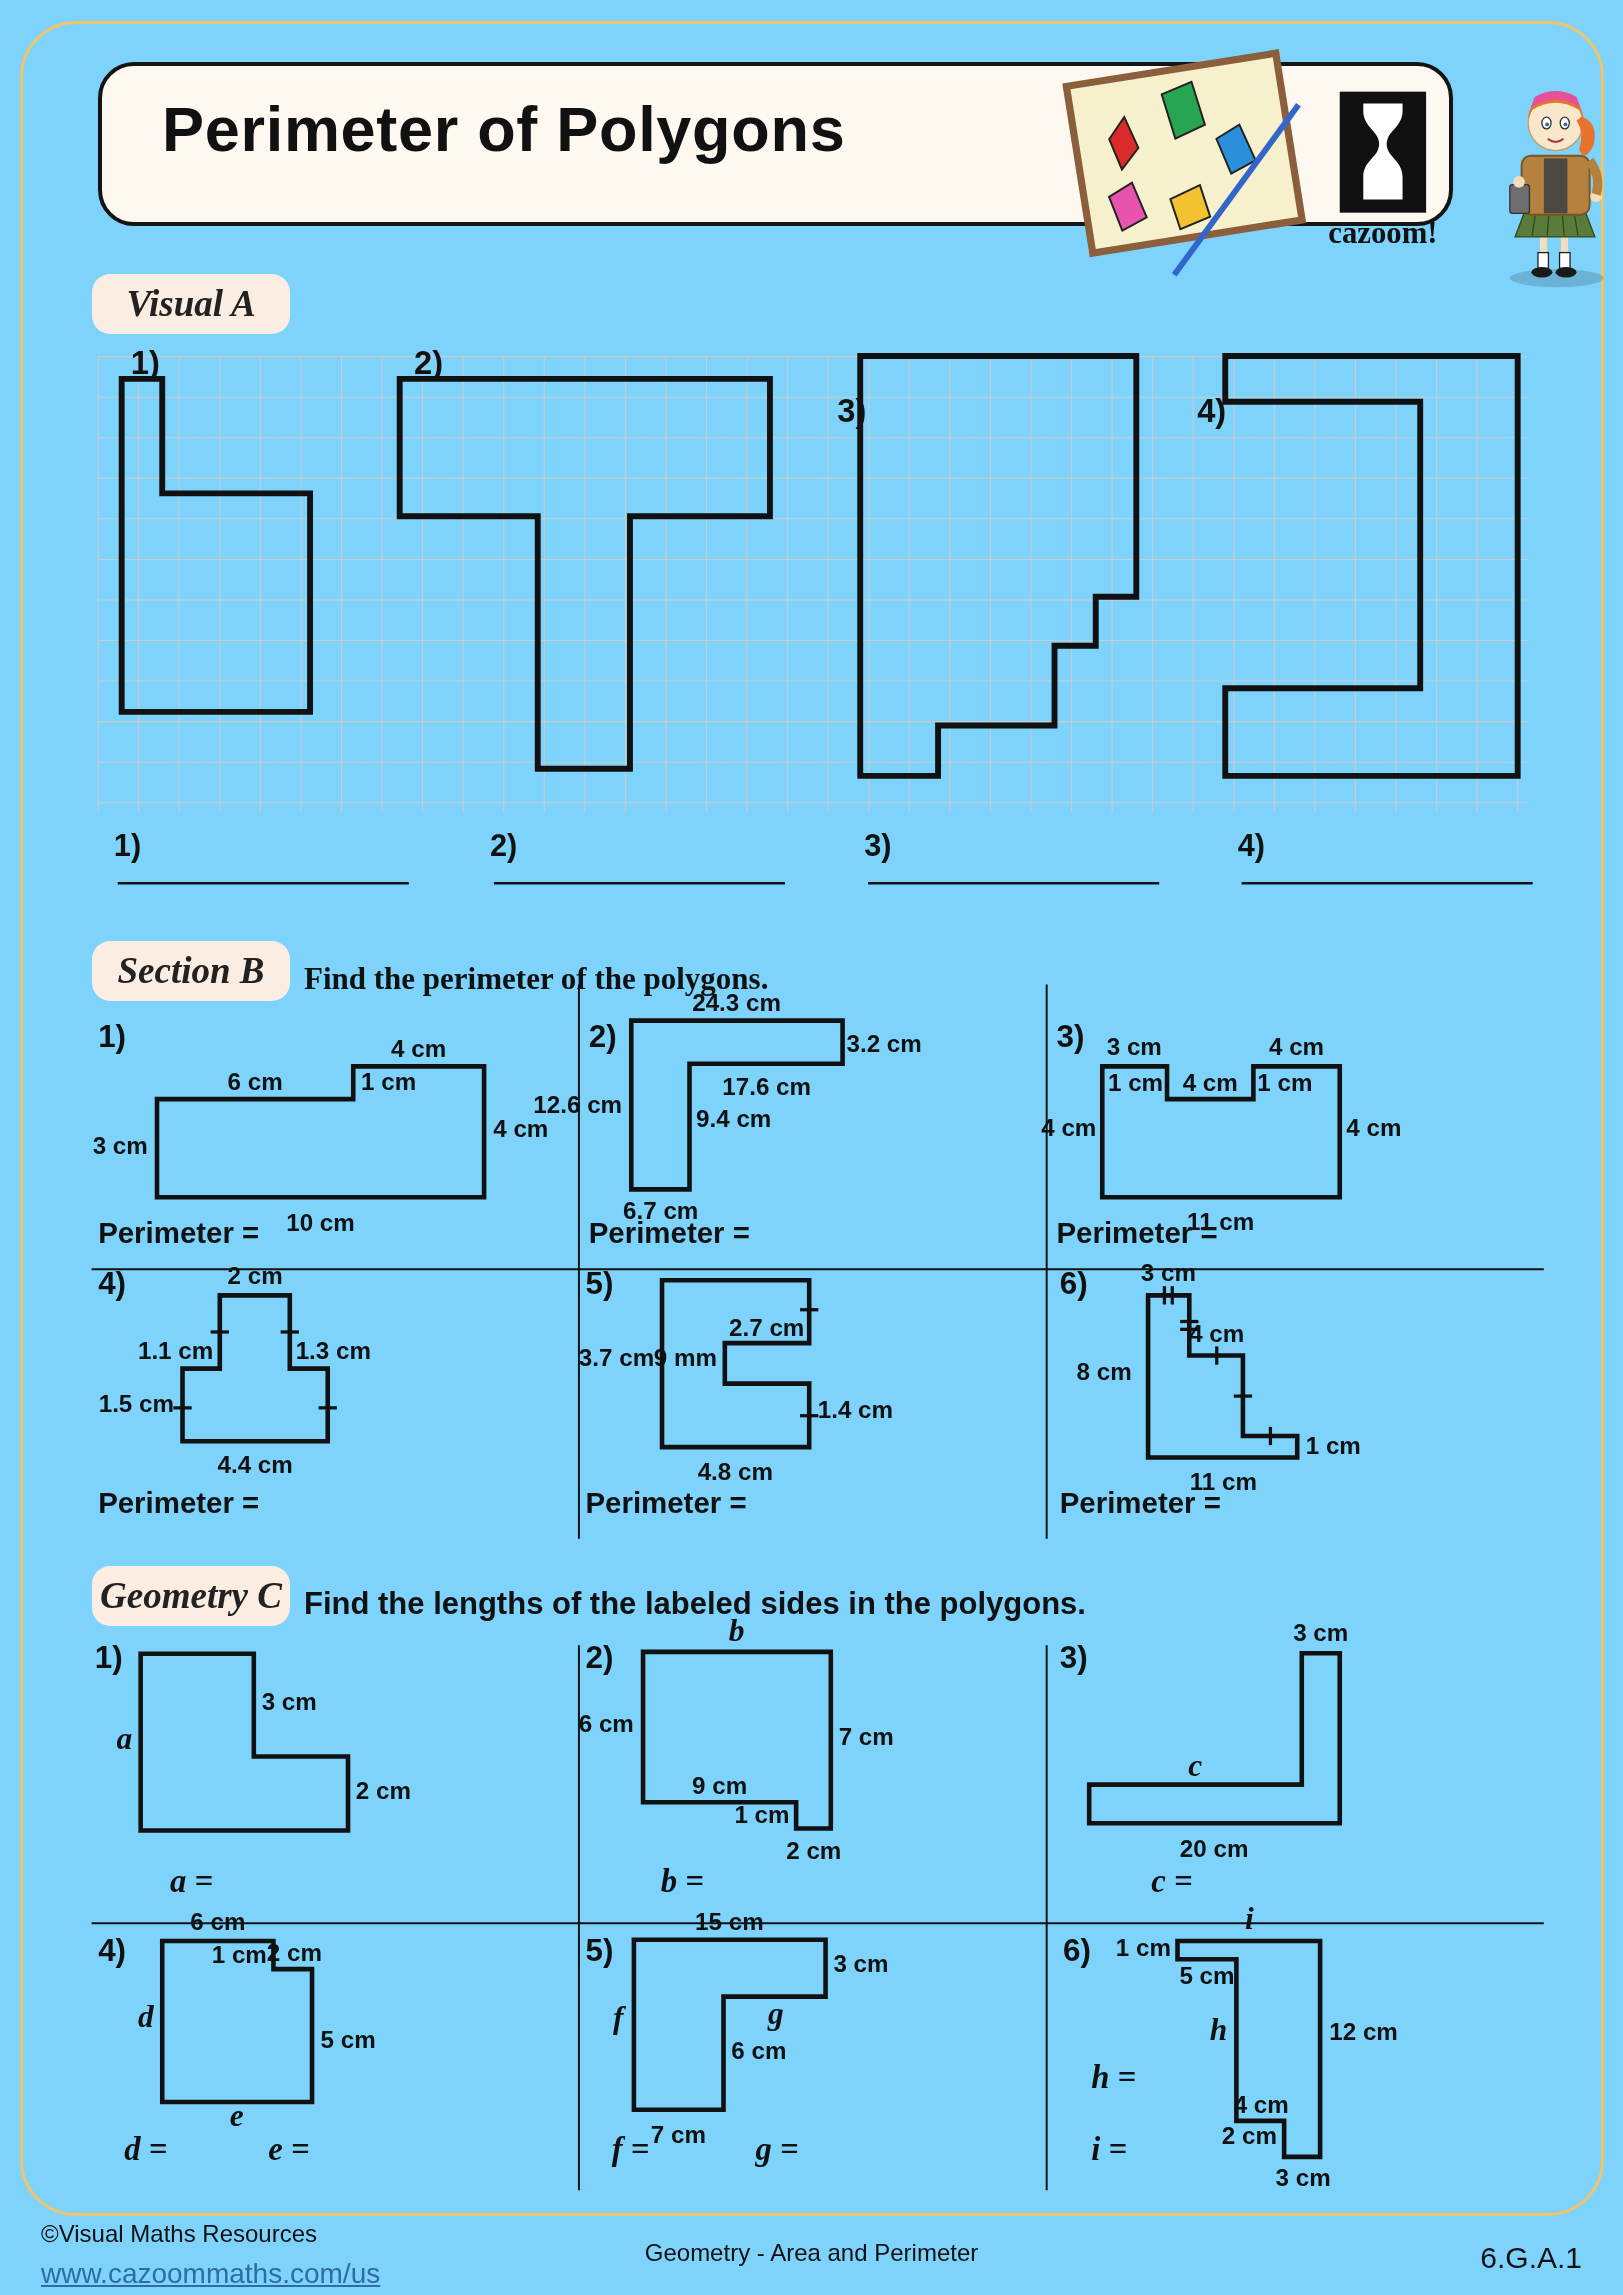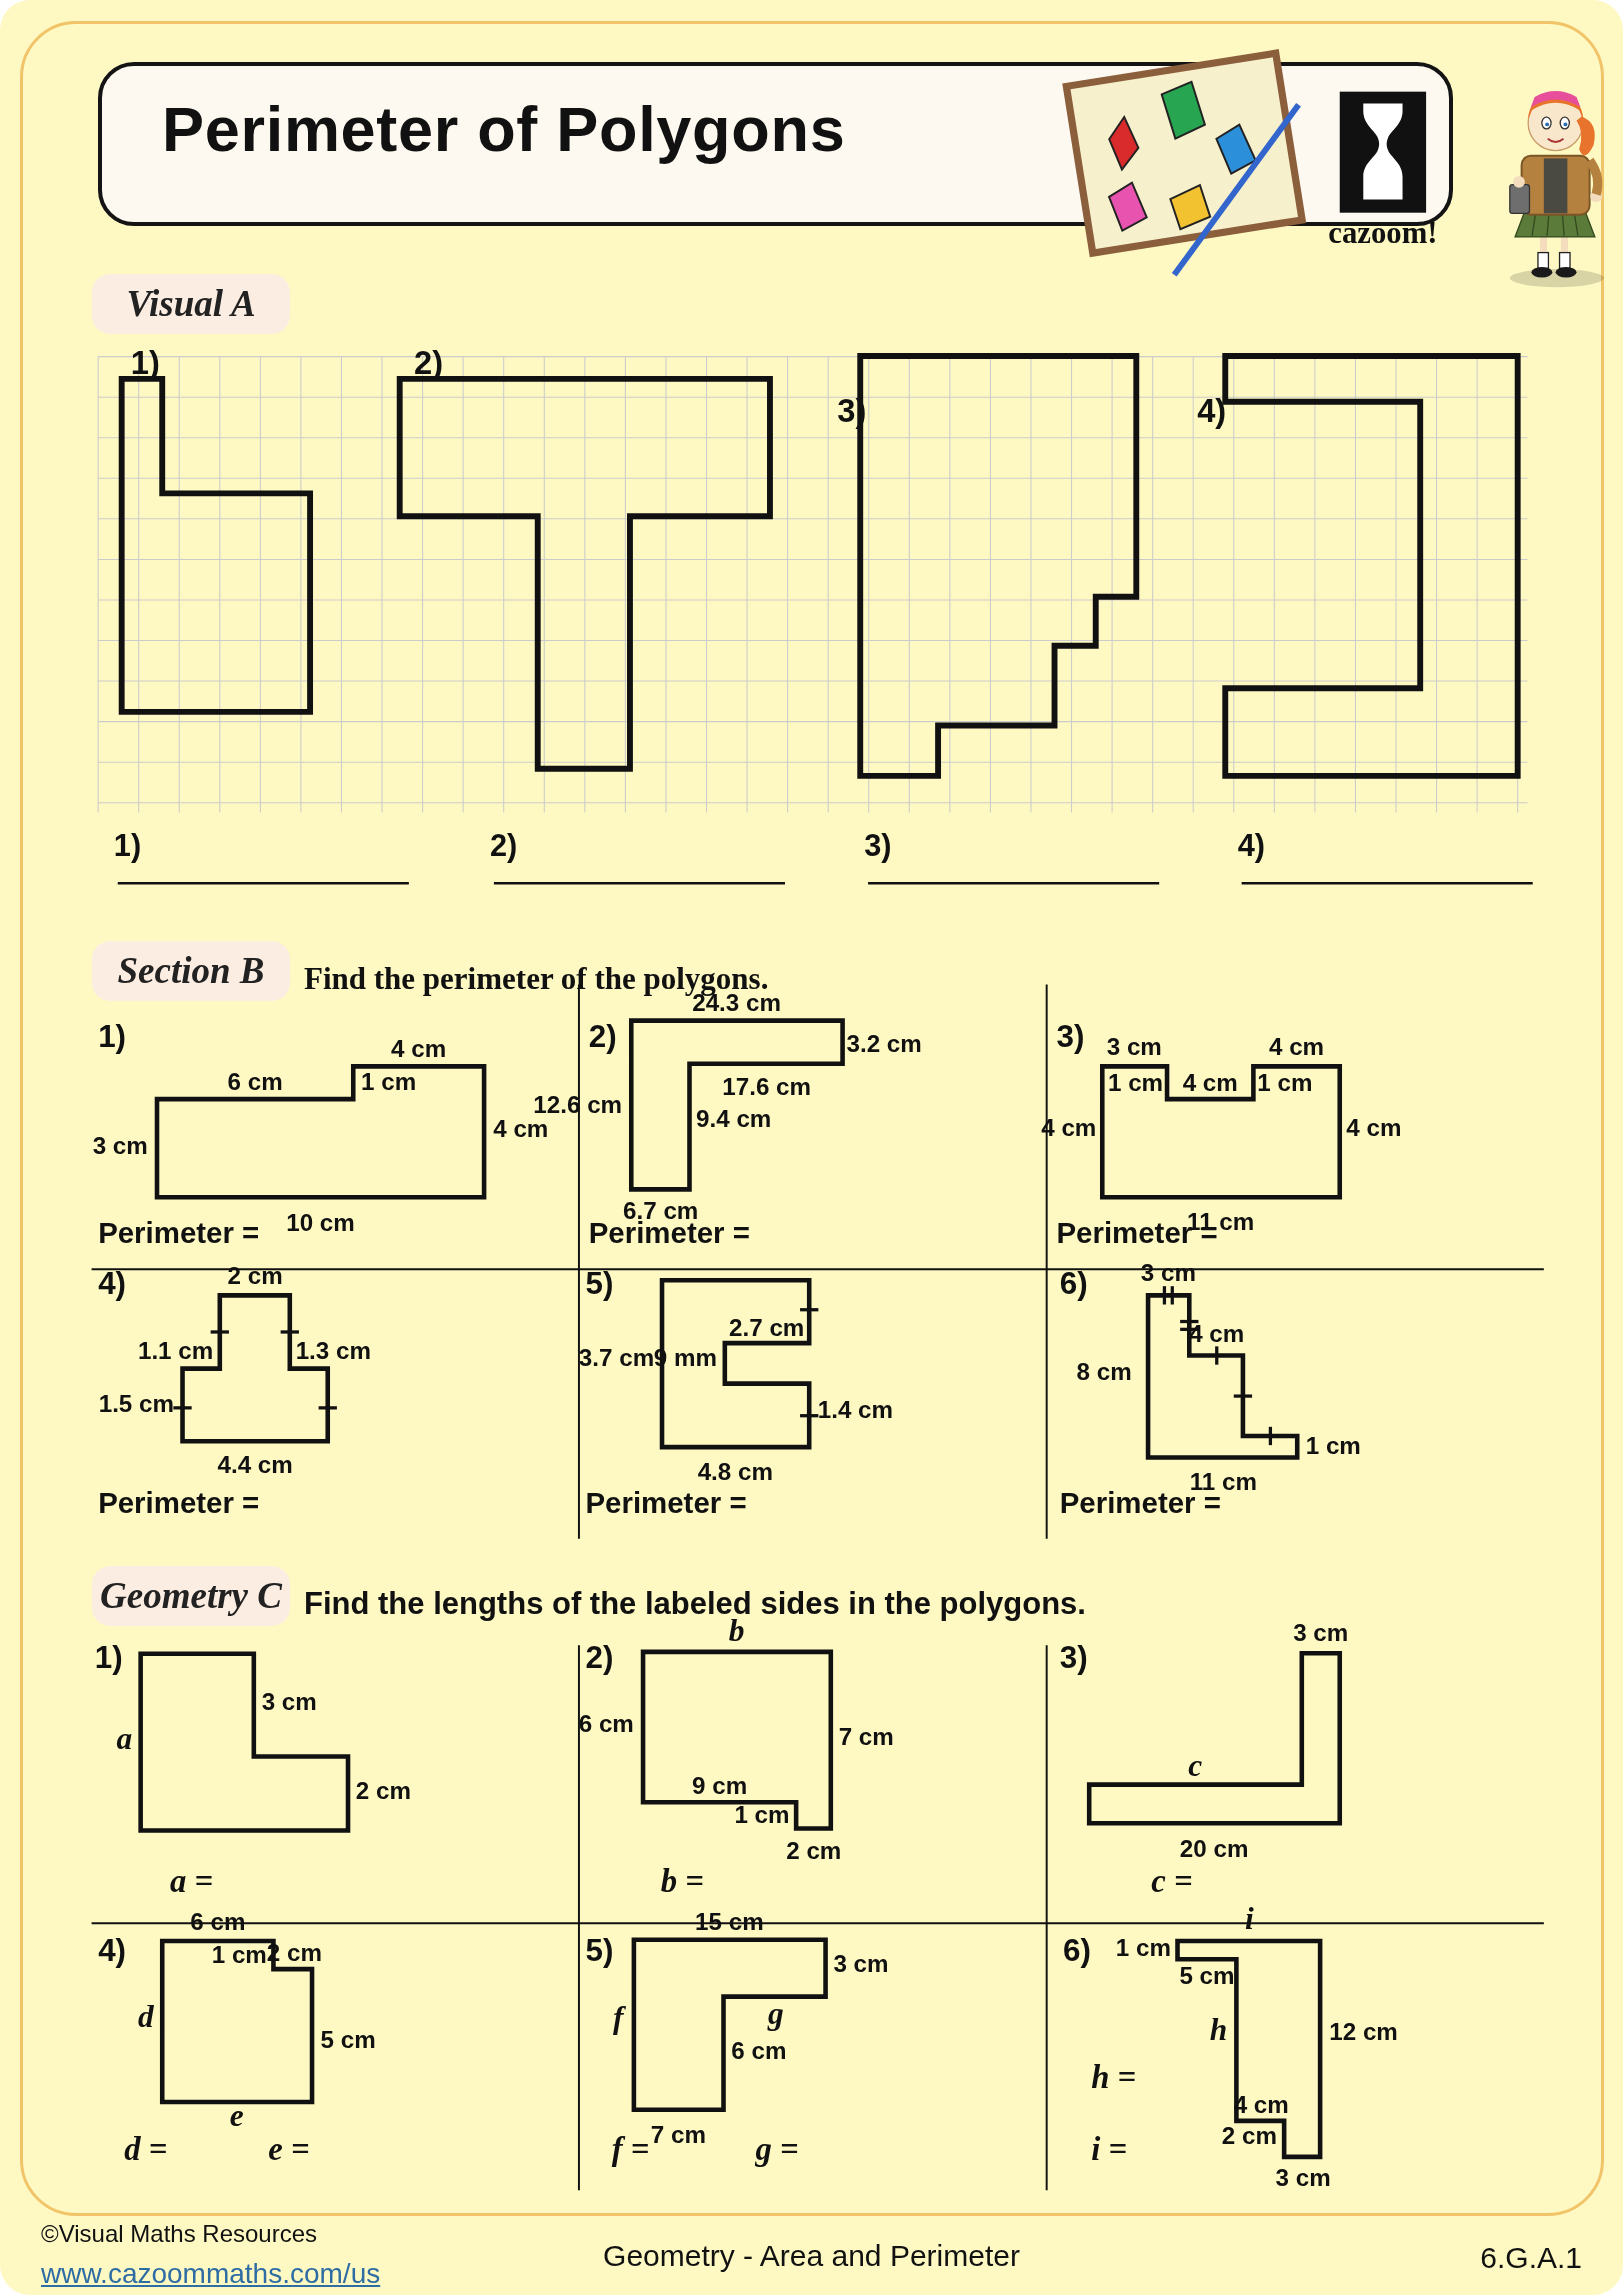--- a/index.html
+++ b/index.html
@@ -1,28 +1,28 @@
 <!DOCTYPE html>
 <html style="font-size:10.5px"><head>
 <meta charset="utf-8">
 <style>
   html,body{margin:0;padding:0;background:#fff;}
   body{width:1623px;height:2295px;position:relative;font-family:"Liberation Sans",sans-serif;}
-  #page{position:absolute;inset:0;background:#fef9c3;overflow:hidden;border-radius:30px;}
+  #page{position:absolute;inset:0;background:#7dd3fc;overflow:hidden;}
   #border-frame{position:absolute;left:19.6px;top:21px;width:1578px;height:2189px;border:3.9px solid #F1C46A;border-radius:56px;}
   #header-box{position:absolute;left:98px;top:62px;width:1347px;height:156px;border:4.6px solid #141414;border-radius:36px;background:#FDF9F0;}
   #page-title{position:absolute;left:162px;top:93px;font-size:63px;font-weight:bold;letter-spacing:0.7px;color:#111;}
   .band{position:absolute;background:#FCEDE2;border-radius:18.3px;width:198px;height:60px;}
   .band-label{position:absolute;width:198px;text-align:center;font-family:"Liberation Serif",serif;font-style:italic;font-weight:bold;font-size:37px;color:#222;line-height:60px;}
   .instruction{position:absolute;font-size:31px;font-weight:bold;color:#111;}
   #svg-canvas{position:absolute;left:0;top:0;}
   #footer{position:absolute;left:0;top:2215px;width:1623px;}
   #footer-copyright{position:absolute;left:41px;top:5.2px;font-size:24px;color:#111;}
   #footer-link{position:absolute;left:41px;top:43px;font-size:28px;color:#2E6DA4;text-decoration:underline;}
-  #footer-center{position:absolute;left:0;top:23.6px;width:1623px;text-align:center;font-size:30px;color:#111;}
+  #footer-center{position:absolute;left:0;top:23.6px;width:1623px;text-align:center;font-size:24px;color:#111;}
   #footer-code{position:absolute;right:41px;top:26px;font-size:30px;color:#111;}
 </style>
 </head>
 <body>
 
 <div id="page">
   <div id="border-frame"></div>
 
   <div id="header-box"></div>
   <div id="page-title">Perimeter of Polygons</div>

